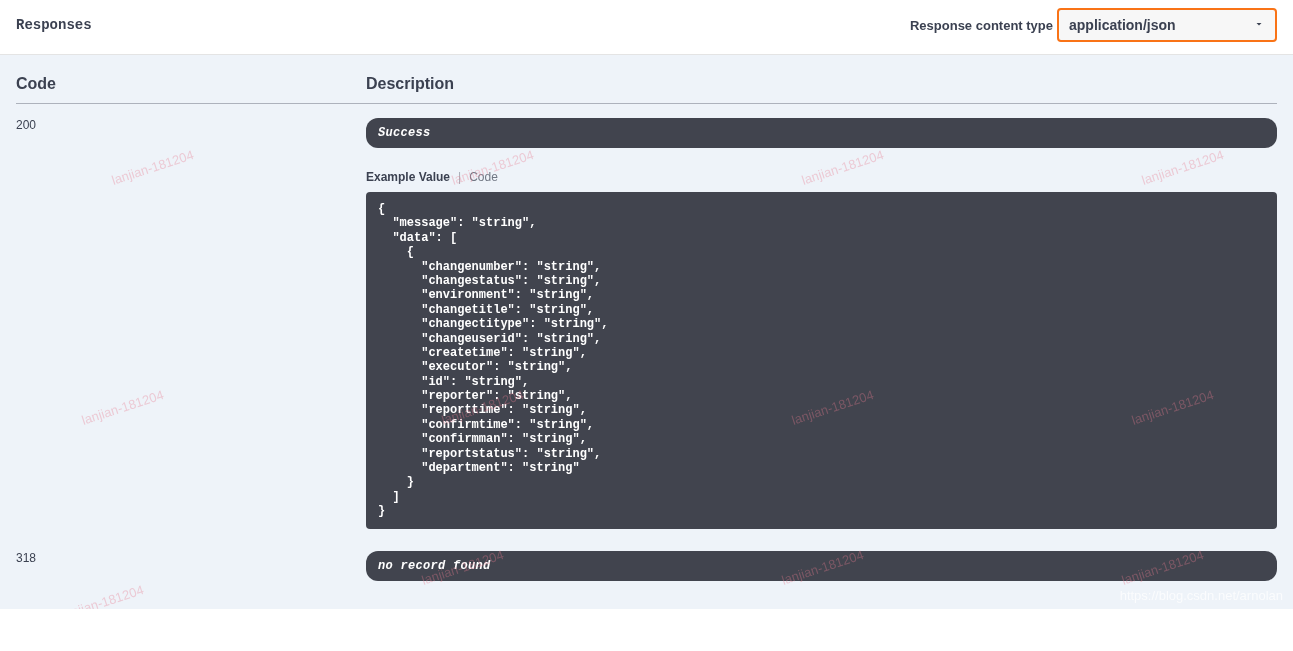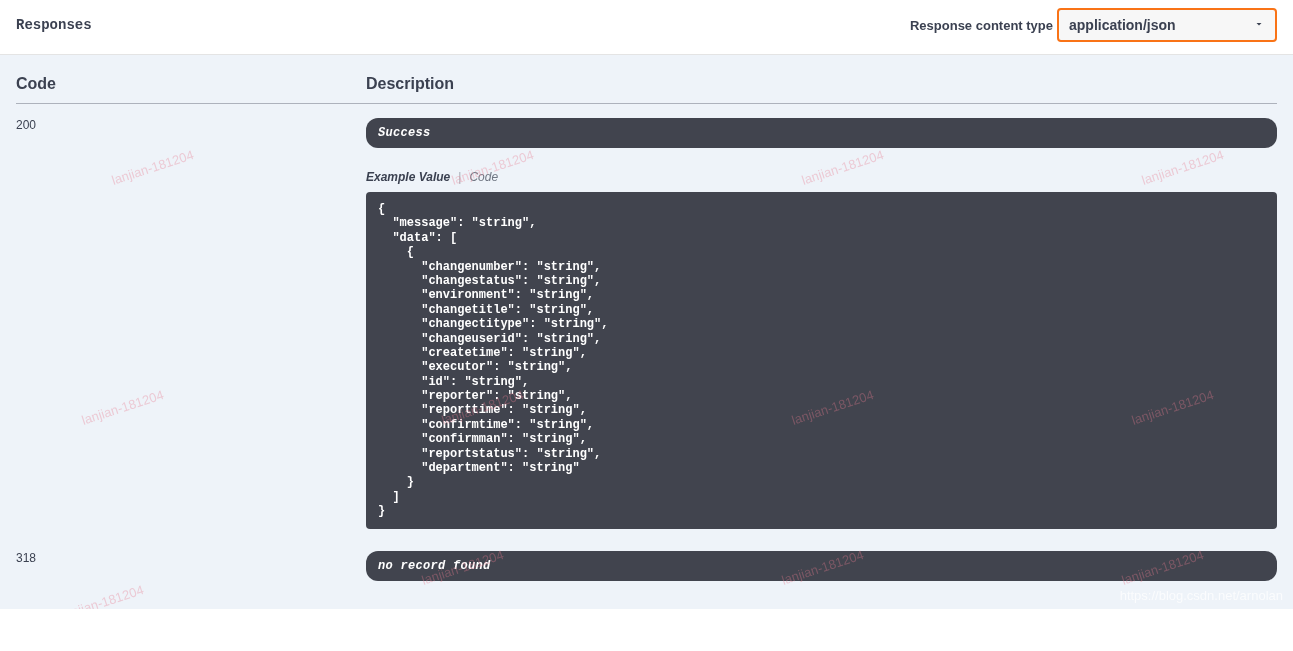--- a/index.html
+++ b/index.html
@@ -96,21 +96,20 @@
   .tabs {
     display: flex;
     align-items: center;
     margin: 22px 0 8px 0;
     font-size: 12px;
   }
   .tabs .tab {
     font-weight: 700;
     color: #3b4151;
     cursor: pointer;
-    font-style: italic;
   }
   .tabs .sep {
     color: rgba(59,65,81,0.4);
     margin: 0 8px;
   }
   .tabs .tab.inactive {
     font-weight: 400;
     color: rgba(59,65,81,0.7);
   }
   .example-block {

